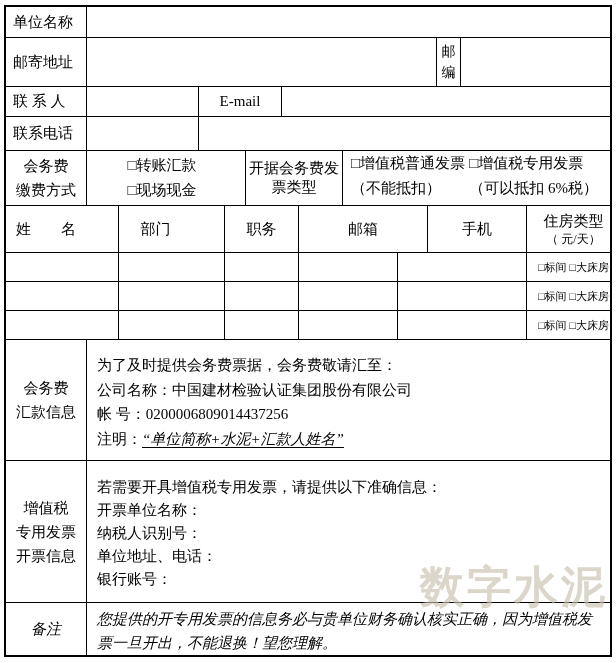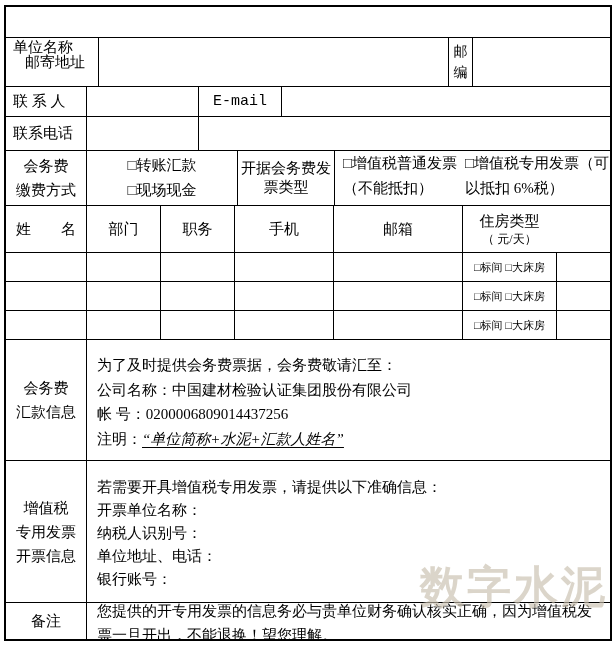--- a/index.html
+++ b/index.html
@@ -12,45 +12,45 @@
     color: #000;
   }
   .tbl {
     position: absolute;
     left: 4px; top: 5px;
     width: 608px;
     border: 2px solid #000;
     background: #fff;
   }
   .row { display: flex; border-top: 1px solid #000; }
-  .row:first-child { border-top: none; flex-direction: column; }
+  .row:first-child { border-top: none; }
   .c {
     border-left: 1px solid #000;
     display: flex;
     align-items: center;
     overflow: hidden;
     font-size: 15px;
     white-space: pre-wrap;
   }
   .c:first-child { border-left: none; }
   .lbl { justify-content: flex-start; padding-left: 7px; }
   .ctr { justify-content: center; text-align: center; }
   .fill { flex: 1; }
   .stack { flex-direction: column; justify-content: center; line-height: 24px; }
-  .h30 { height: 30px; } .h49 { height: 49px; padding-left: 12px; } .h34 { height: 34px; }
+  .h30 { height: 30px; } .h49 { height: 49px; } .h34 { height: 34px; }
   .h55 { height: 55px; } .h47 { height: 47px; } .h29 { height: 29px; }
-  .h121 { height: 121px; } .h142 { height: 142px; } .h57 { height: 37px; }
+  .h121 { height: 121px; } .h142 { height: 142px; } .h57 { height: 53px; font-style: italic; }
   .w80 { width: 80px; flex: 0 0 80px; }
   .w350 { width: 350px; flex: 0 0 350px; }
   .w24 { width: 24px; flex: 0 0 24px; }
   .w112 { width: 112px; flex: 0 0 112px; }
-  .w83 { width: 83px; flex: 0 0 83px; font-family: Liberation Mono, monospace; }
+  .w83 { width: 83px; flex: 0 0 83px; }
   .w151 { width: 151px; flex: 0 0 151px; }
-  .w97 { width: 97px; flex: 0 0 97px; }
-  .w74 { width: 74px; flex: 0 0 74px; }
+  .w97 { width: 97px; flex: 0 0 97px; margin-left: 8px; }
+  .w74 { width: 74px; flex: 0 0 74px; margin-left: 32px; }
   .w99 { width: 99px; flex: 0 0 99px; }
   .w129 { width: 129px; flex: 0 0 129px; }
   .w94 { width: 94px; flex: 0 0 94px; }
   .postcode { line-height: 21px; font-size: 14px; text-align: center; }
   .optline { line-height: 25px; }
   .invopts { flex-direction: row; align-items: flex-start; justify-content: center; padding-left: 8px; line-height: 25px; }
   .roomhead .sub { font-size: 12px; line-height: 16px; }
   .roomhead .main { line-height: 20px; }
   .roomopts { font-size: 11px; justify-content: center; }
   .content { align-items: flex-start; padding: 4px 12px 0 10px; flex-direction: column; justify-content: center; }
@@ -116,22 +116,22 @@
     <div class="c fill invopts">
       <div>□增值税普通发票（不能抵扣）</div>
       <div>□增值税专用发票（可以抵扣 6%税）</div>
     </div>
   </div>
 
   <div class="row h47">
     <div class="c ctr w80">姓　　名</div>
     <div class="c ctr w74">部门</div>
     <div class="c ctr w74">职务</div>
+    <div class="c ctr w129">邮箱</div>
     <div class="c ctr w99">手机</div>
-    <div class="c ctr w129">邮箱</div>
     <div class="c ctr w94 stack roomhead">
       <div class="main">住房类型</div>
       <div class="sub">（ 元/天）</div>
     </div>
   </div>
 
   <div class="row h29">
     <div class="c w80"></div>
     <div class="c w74"></div>
     <div class="c w74"></div>

